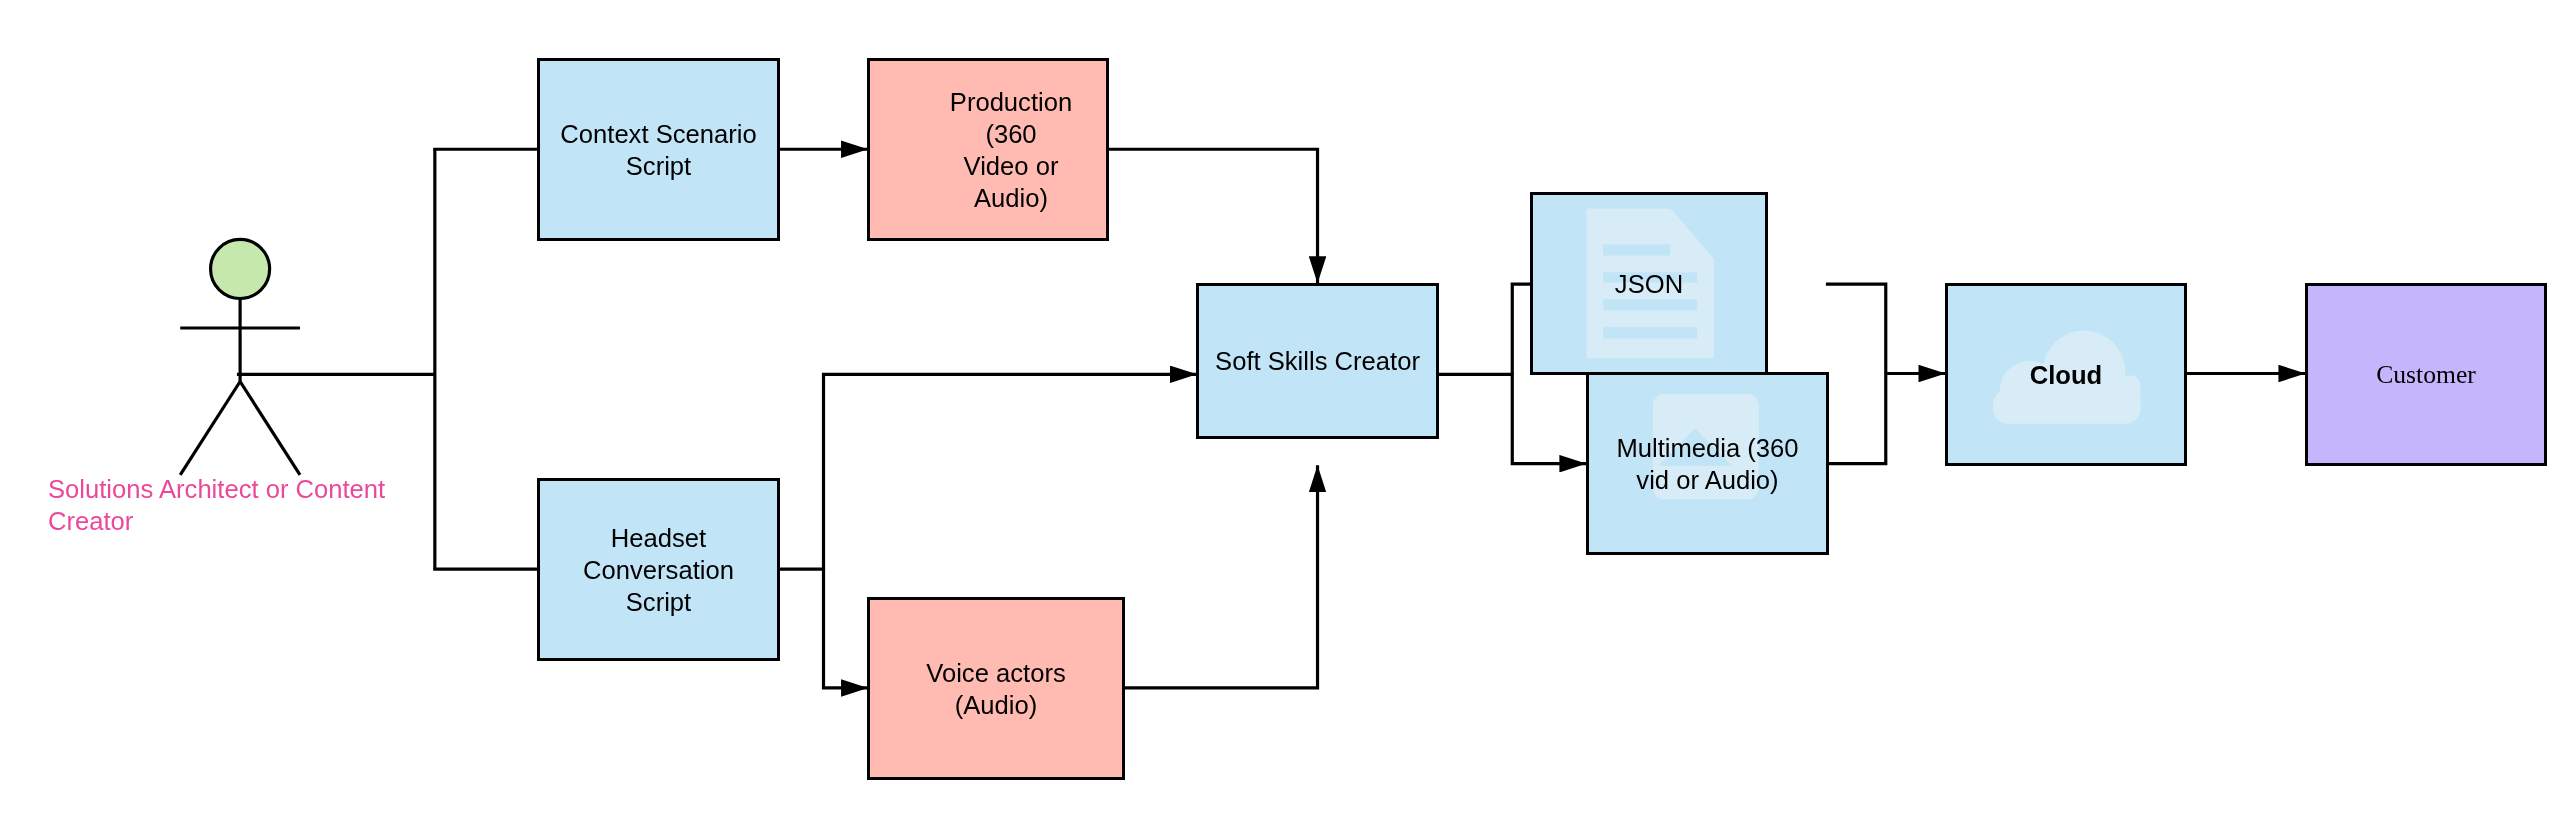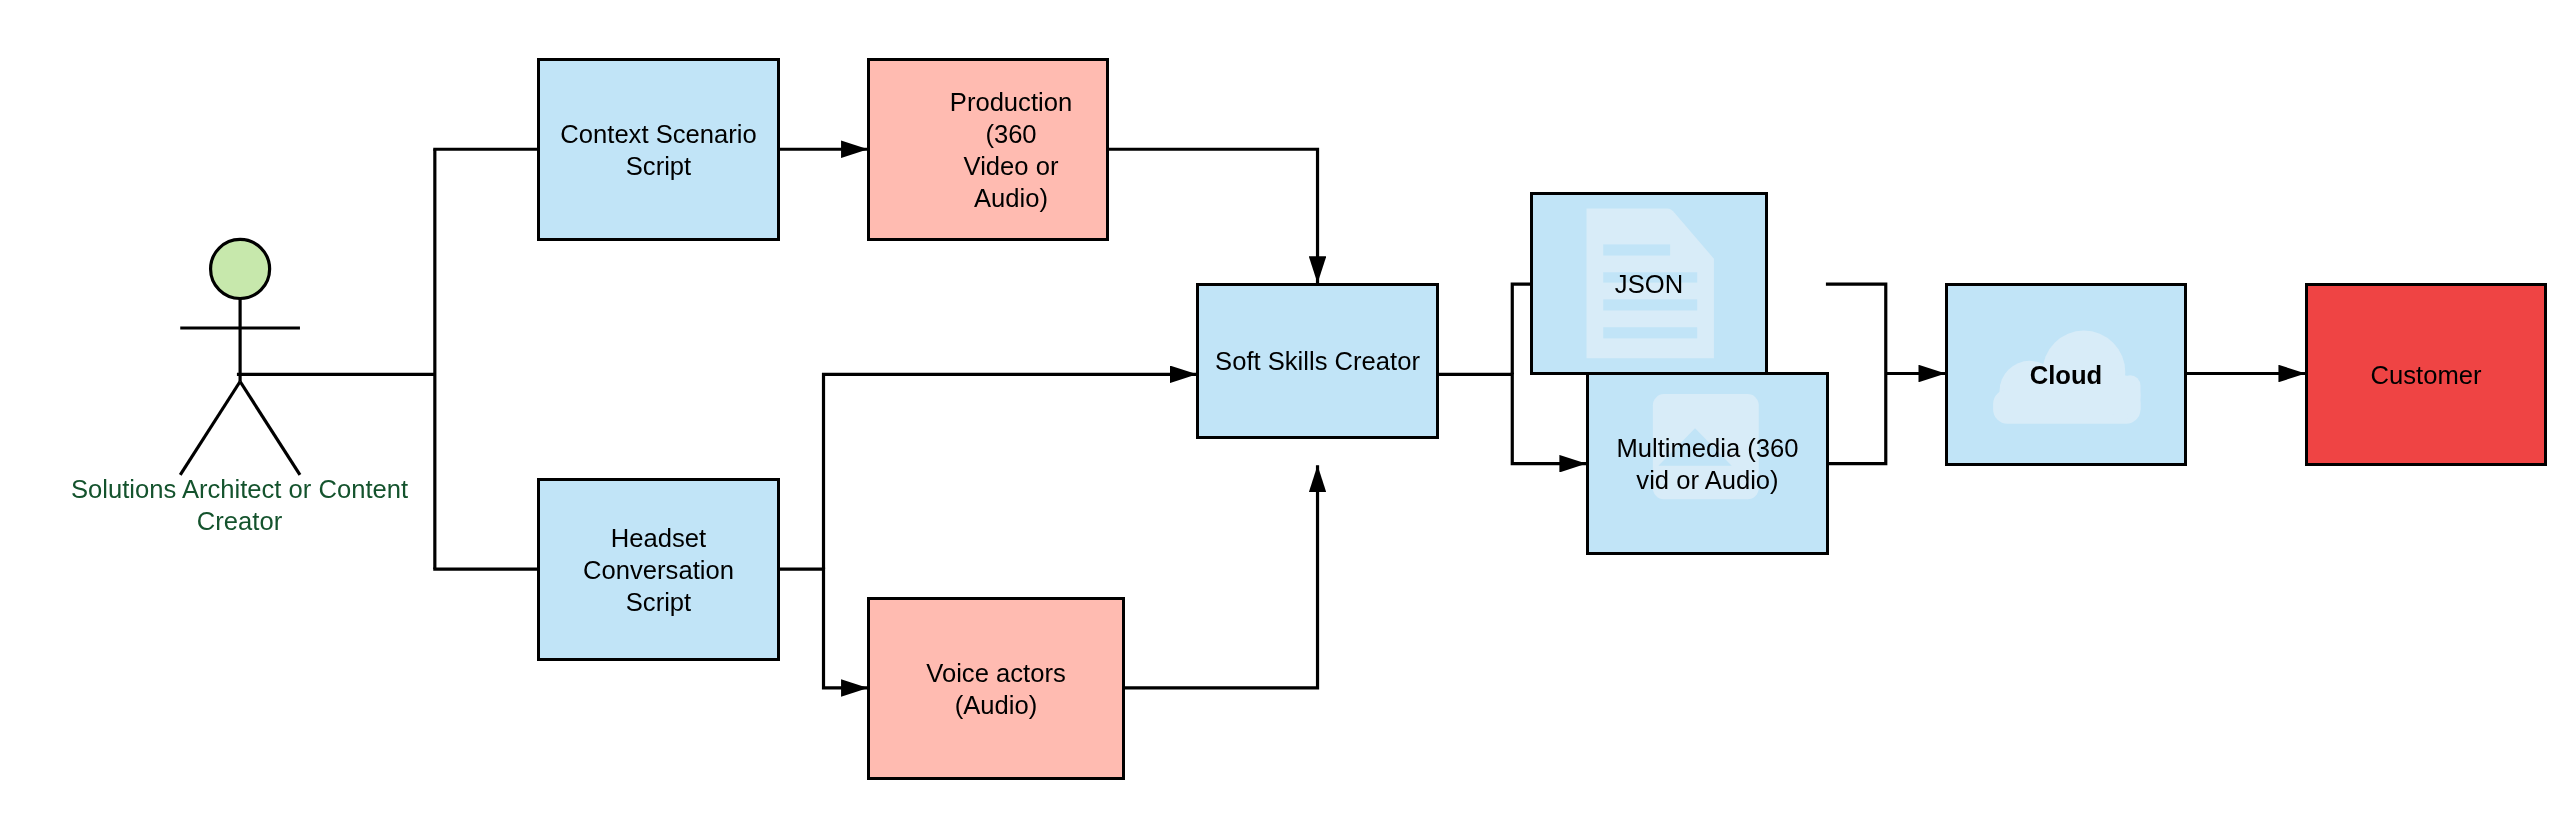--- a/index.html
+++ b/index.html
@@ -44,27 +44,27 @@
       white-space: pre-line;
       padding: 0 8px;
     }
     .actor-label {
       position: absolute;
       left: 48px;
       width: 383px;
       top: 473px;
       font-size: 25.6px;
       line-height: 32px;
-      text-align: center;
-      color: #14532d;
+      text-align: left;
+      color: #ec4899;
       white-space: pre-line;
     }
     .blue { background: #C1E4F7; }
     .salmon { background: #FFBBB1; }
-    .yellow { background: #ef4444; }
+    .yellow { background: #c4b5fd; font-family: Liberation Serif, serif; }
   </style>
 </head>
 <body>
 
 <svg id="canvas" width="2576" height="838" viewBox="0 0 3226 1050">
   <defs>
     <marker id="arrowhead" markerWidth="34" markerHeight="22" refX="34" refY="11" orient="auto" markerUnits="userSpaceOnUse">
       <path d="M0,0 L34,11 L0,22 Z" fill="#000000"></path>
     </marker>
   </defs>

